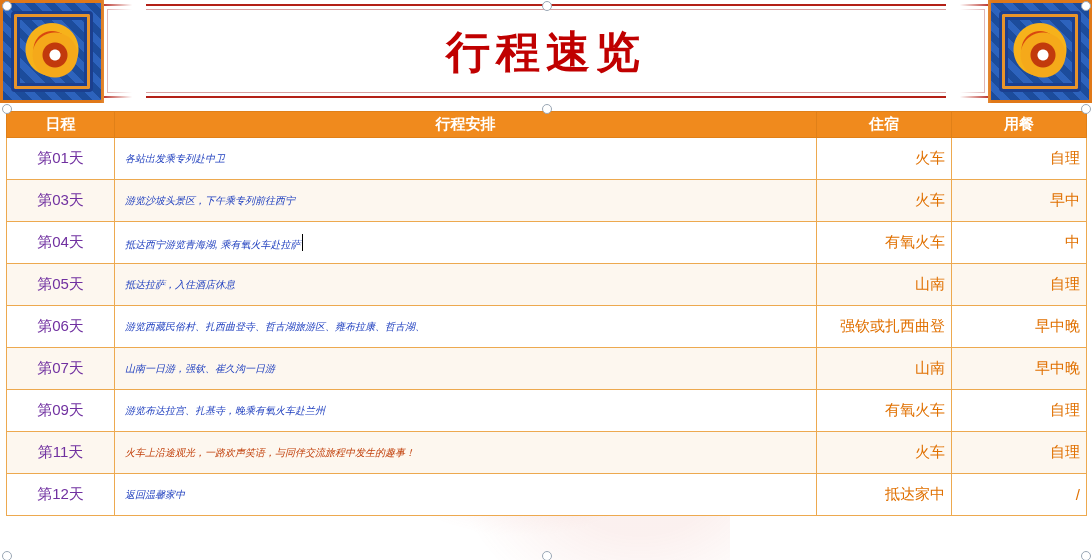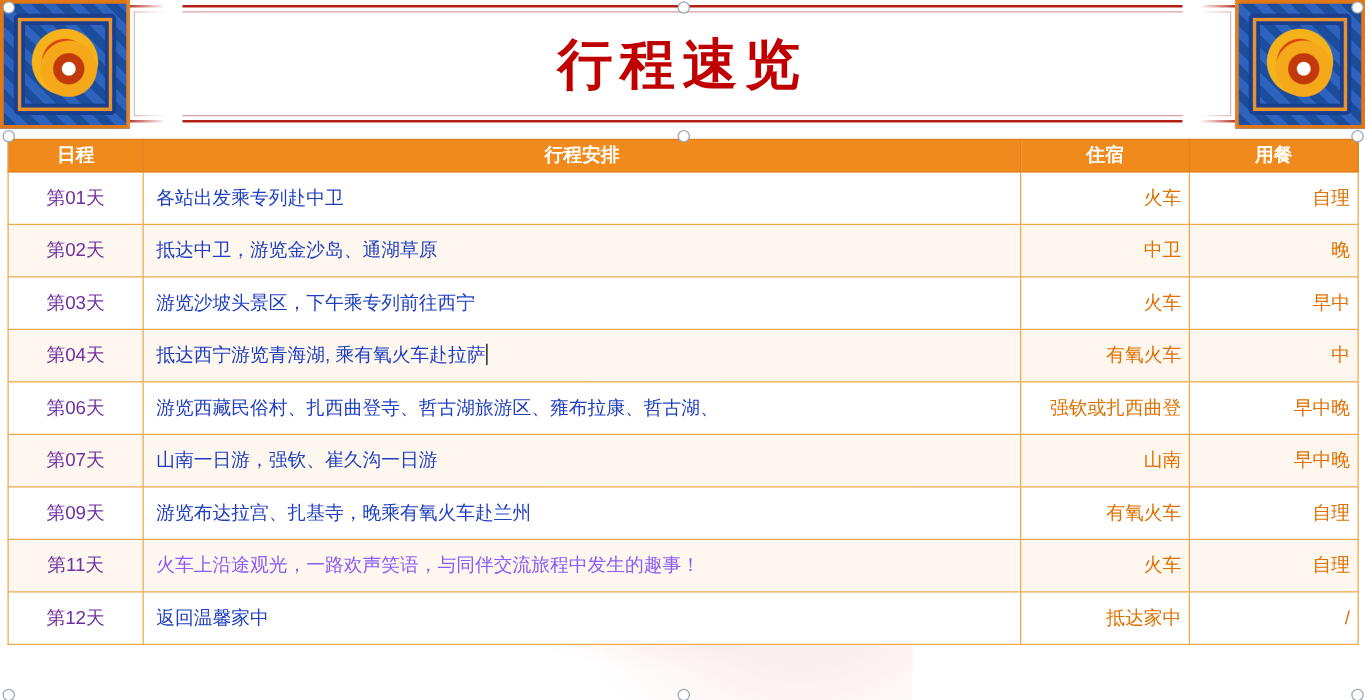--- a/index.html
+++ b/index.html
@@ -149,23 +149,24 @@
   }
   td.day {
     text-align: center;
     color: #7030a0;
     font-size: 15px;
   }
   td.plan {
     text-align: left;
     color: #1f3fbf;
     padding-left: 10px;
-    font-size: 15px;
-  }
-  td.plan.red { color: #8b5cf6; }
+    font-size: 10px;
+    font-style: italic;
+  }
+  td.plan.red { color: #c2410c; }
   td.stay, td.meal {
     text-align: right;
     color: #e07000;
     font-size: 15px;
   }
   tbody tr:nth-child(even) td { background: #fdf7ef; }
   tbody tr:nth-child(odd)  td { background: #ffffff; }
 
   
   .caret {
@@ -219,36 +220,36 @@
       </tr>
     </thead>
     <tbody>
       <tr>
         <td class="day">第01天</td>
         <td class="plan">各站出发乘专列赴中卫</td>
         <td class="stay">火车</td>
         <td class="meal">自理</td>
       </tr>
       <tr>
-        <td class="day">第02天</td>
-        <td class="plan">抵达中卫，游览金沙岛、通湖草原</td>
-        <td class="stay">中卫</td>
-        <td class="meal">晚</td>
-      </tr>
-      <tr>
         <td class="day">第03天</td>
         <td class="plan">游览沙坡头景区，下午乘专列前往西宁</td>
         <td class="stay">火车</td>
         <td class="meal">早中</td>
       </tr>
       <tr>
         <td class="day">第04天</td>
         <td class="plan"><span>抵达西宁游览青海湖, 乘有氧火车赴拉萨</span><span class="caret"></span></td>
         <td class="stay">有氧火车</td>
         <td class="meal">中</td>
+      </tr>
+      <tr>
+        <td class="day">第05天</td>
+        <td class="plan">抵达拉萨，入住酒店休息</td>
+        <td class="stay">山南</td>
+        <td class="meal">自理</td>
       </tr>
       <tr>
         <td class="day">第06天</td>
         <td class="plan">游览西藏民俗村、扎西曲登寺、哲古湖旅游区、雍布拉康、哲古湖、</td>
         <td class="stay">强钦或扎西曲登</td>
         <td class="meal">早中晚</td>
       </tr>
       <tr>
         <td class="day">第07天</td>
         <td class="plan">山南一日游，强钦、崔久沟一日游</td>

